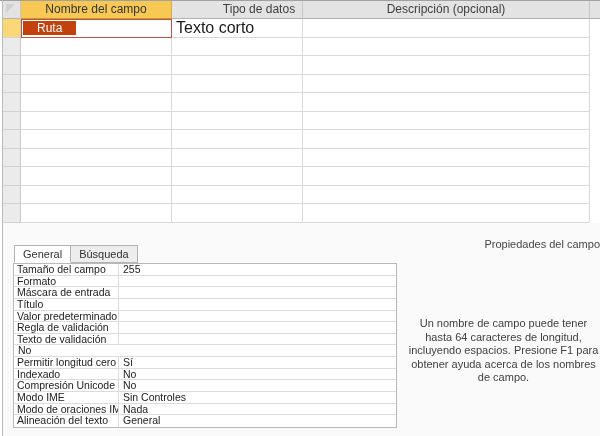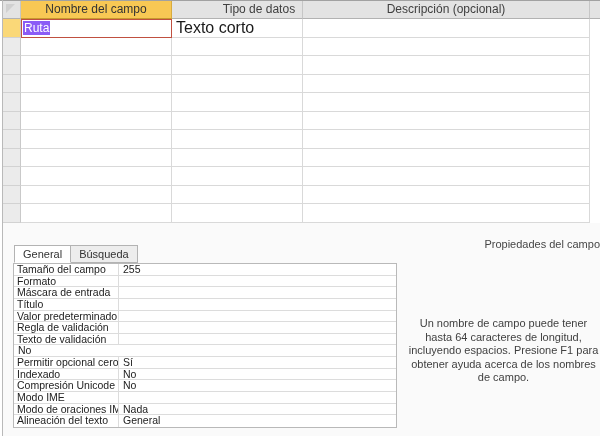--- a/index.html
+++ b/index.html
@@ -41,21 +41,21 @@
   }
 
   .sel-cell { background:#ebebeb; border-right:1px solid #c9c9c9; border-bottom:1px solid #d2d2d2; }
   .sel-current { background:#fad878; }
 
   .active-cell {
     position:relative; background:#fff;
     border:1px solid #c05040;
     font-size:12px; line-height:16px;
   }
-  .selection { background:#8b5cf6; color:#fff; padding:0 1px; margin-left:1px; font-size:12px; }
+  .selection { background:#c2410c; color:#fff; padding:0 14px; margin-left:1px; font-size:12px; }
   .type-value { font-size:16px; line-height:18px; padding-left:4px; color:#1a1a1a; }
 
   
   .props-pane { position:absolute; top:223px; left:3px; width:597px; height:213px; background:#fafafa; }
   .pane-title { position:absolute; top:15px; left:0; width:100%; text-align:right; font-size:11px; color:#464646; }
 
   .tabs { position:absolute; top:22px; left:11px; display:flex; align-items:flex-end; }
   .tab { font-size:11px; color:#333; padding:2px 8px 2px 8px; height:18px; border:1px solid #b3b3b3; }
   .tab-active { background:#ffffff; border-bottom:1px solid #ffffff; position:relative; z-index:2; }
   .tab-inactive { background:#ededed; border-left:none; }
@@ -198,33 +198,34 @@
       <div class="prop-value"></div>
     </div>
     <div class="prop-row">
       <div class="prop-label">Texto de validación</div>
       <div class="prop-value"></div>
     </div>
     <div class="prop-row">
       <div class="prop-value">No</div>
     </div>
     <div class="prop-row">
-      <div class="prop-label">Permitir opcional cero</div>
+      <div class="prop-label">Permitir longitud cero</div>
       <div class="prop-value">Sí</div>
     </div>
     <div class="prop-row">
       <div class="prop-label">Indexado</div>
       <div class="prop-value">No</div>
     </div>
     <div class="prop-row">
       <div class="prop-label">Compresión Unicode</div>
       <div class="prop-value">No</div>
     </div>
     <div class="prop-row">
       <div class="prop-label">Modo IME</div>
+      <div class="prop-value">Sin Controles</div>
     </div>
     <div class="prop-row">
       <div class="prop-label">Modo de oraciones IME</div>
       <div class="prop-value">Nada</div>
     </div>
     <div class="prop-row">
       <div class="prop-label">Alineación del texto</div>
       <div class="prop-value">General</div>
     </div>
   </div>

